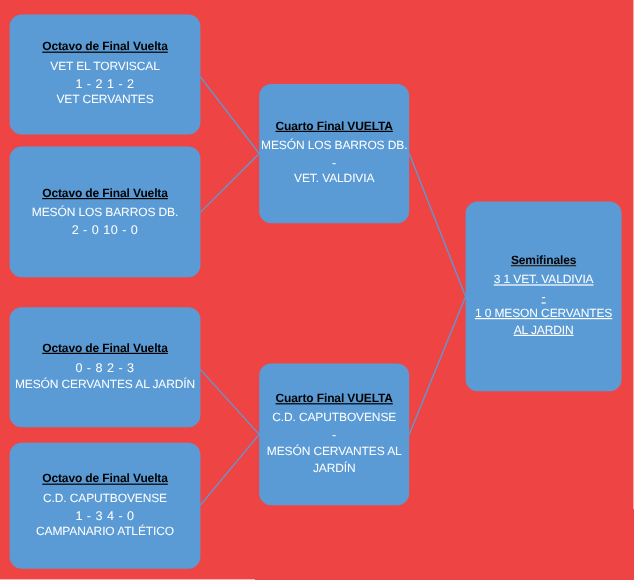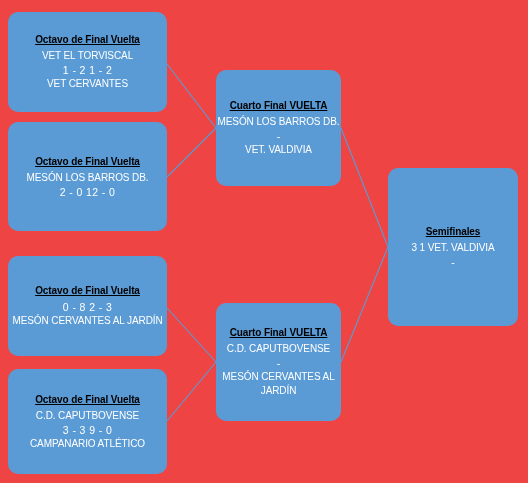--- a/index.html
+++ b/index.html
@@ -73,21 +73,21 @@
   #node-r16-1 { left: 8px;  top: 12px;  width: 159px; height: 100px; }
   #node-r16-2 { left: 8px;  top: 122px; width: 159px; height: 109px; }
   #node-r16-3 { left: 8px;  top: 256px; width: 159px; height: 100px; }
   #node-r16-4 { left: 8px;  top: 369px; width: 159px; height: 105px; }
 
   
   #node-qf-1 { left: 216px; top: 70px;  width: 125px; height: 116px; }
   #node-qf-2 { left: 216px; top: 303px; width: 125px; height: 118px; }
 
   
-  #node-sf-1 { left: 388px; top: 168px; width: 130px; height: 158px; }
+  #node-sf-1 { left: 388px; top: 168px; width: 130px; height: 158px; text-decoration: underline; }
 </style>
 </head>
 <body>
 
 <div id="bracket-root">
 
   <svg id="connector-layer" width="528" height="483" viewBox="0 0 528 483">
 
     <line x1="167" y1="64" x2="216" y2="128" stroke="#5b9bd5" stroke-width="1.1"></line>
 
@@ -105,33 +105,33 @@
   <div class="node" id="node-r16-1">
     <div class="node-title">Octavo de Final Vuelta</div>
     <div class="node-line">VET EL TORVISCAL</div>
     <div class="node-score">1 - 2   1 - 2</div>
     <div class="node-line">VET CERVANTES</div>
   </div>
 
   <div class="node" id="node-r16-2">
     <div class="node-title">Octavo de Final Vuelta</div>
     <div class="node-line">MESÓN LOS BARROS DB.</div>
-    <div class="node-score">2 - 0   12 - 0</div>
+    <div class="node-score">2 - 0   10 - 0</div>
   </div>
 
   <div class="node" id="node-r16-3">
     <div class="node-title">Octavo de Final Vuelta</div>
     <div class="node-score">0 - 8   2 - 3</div>
     <div class="node-line">MESÓN CERVANTES AL JARDÍN</div>
   </div>
 
   <div class="node" id="node-r16-4">
     <div class="node-title">Octavo de Final Vuelta</div>
     <div class="node-line">C.D. CAPUTBOVENSE</div>
-    <div class="node-score">3 - 3   9 - 0</div>
+    <div class="node-score">1 - 3   4 - 0</div>
     <div class="node-line">CAMPANARIO ATLÉTICO</div>
   </div>
 
   <div class="node" id="node-qf-1">
     <div class="node-title">Cuarto Final VUELTA</div>
     <div class="node-line">MESÓN LOS BARROS DB.</div>
     <div class="node-dash">-</div>
     <div class="node-line">VET. VALDIVIA</div>
   </div>
 
@@ -139,15 +139,16 @@
     <div class="node-title">Cuarto Final VUELTA</div>
     <div class="node-line">C.D. CAPUTBOVENSE</div>
     <div class="node-dash">-</div>
     <div class="node-line wrap">MESÓN CERVANTES AL JARDÍN</div>
   </div>
 
   <div class="node" id="node-sf-1">
     <div class="node-title">Semifinales</div>
     <div class="node-line">3 1 VET. VALDIVIA</div>
     <div class="node-dash">-</div>
+    <div class="node-line wrap">1 0 MESON CERVANTES AL JARDIN</div>
   </div>
 
 </div>
 
 </body></html>

